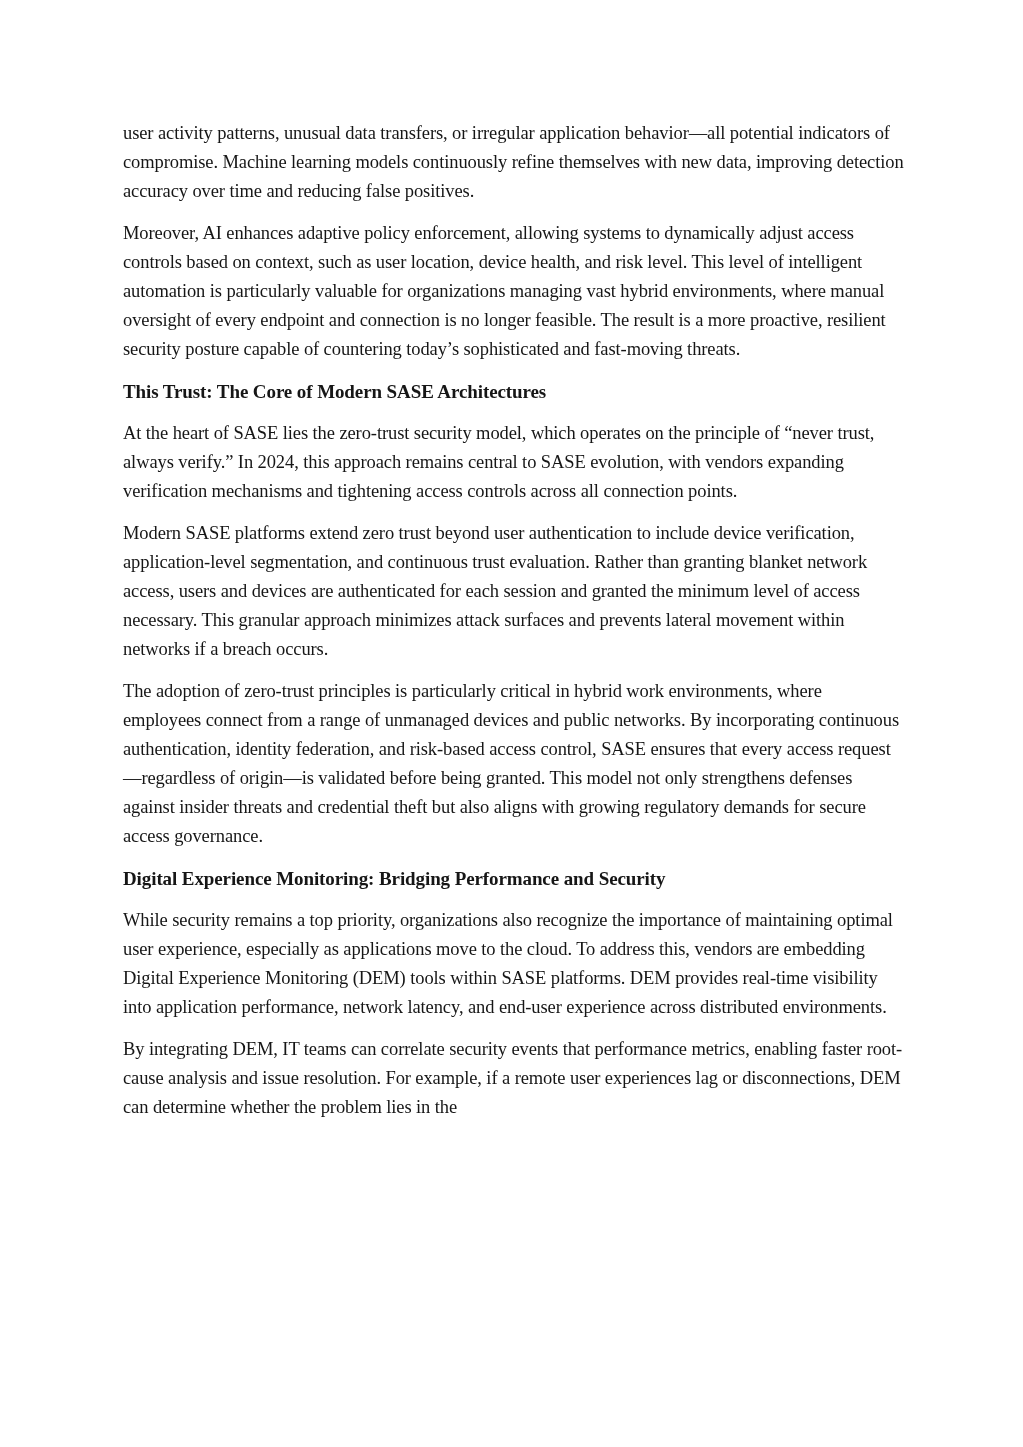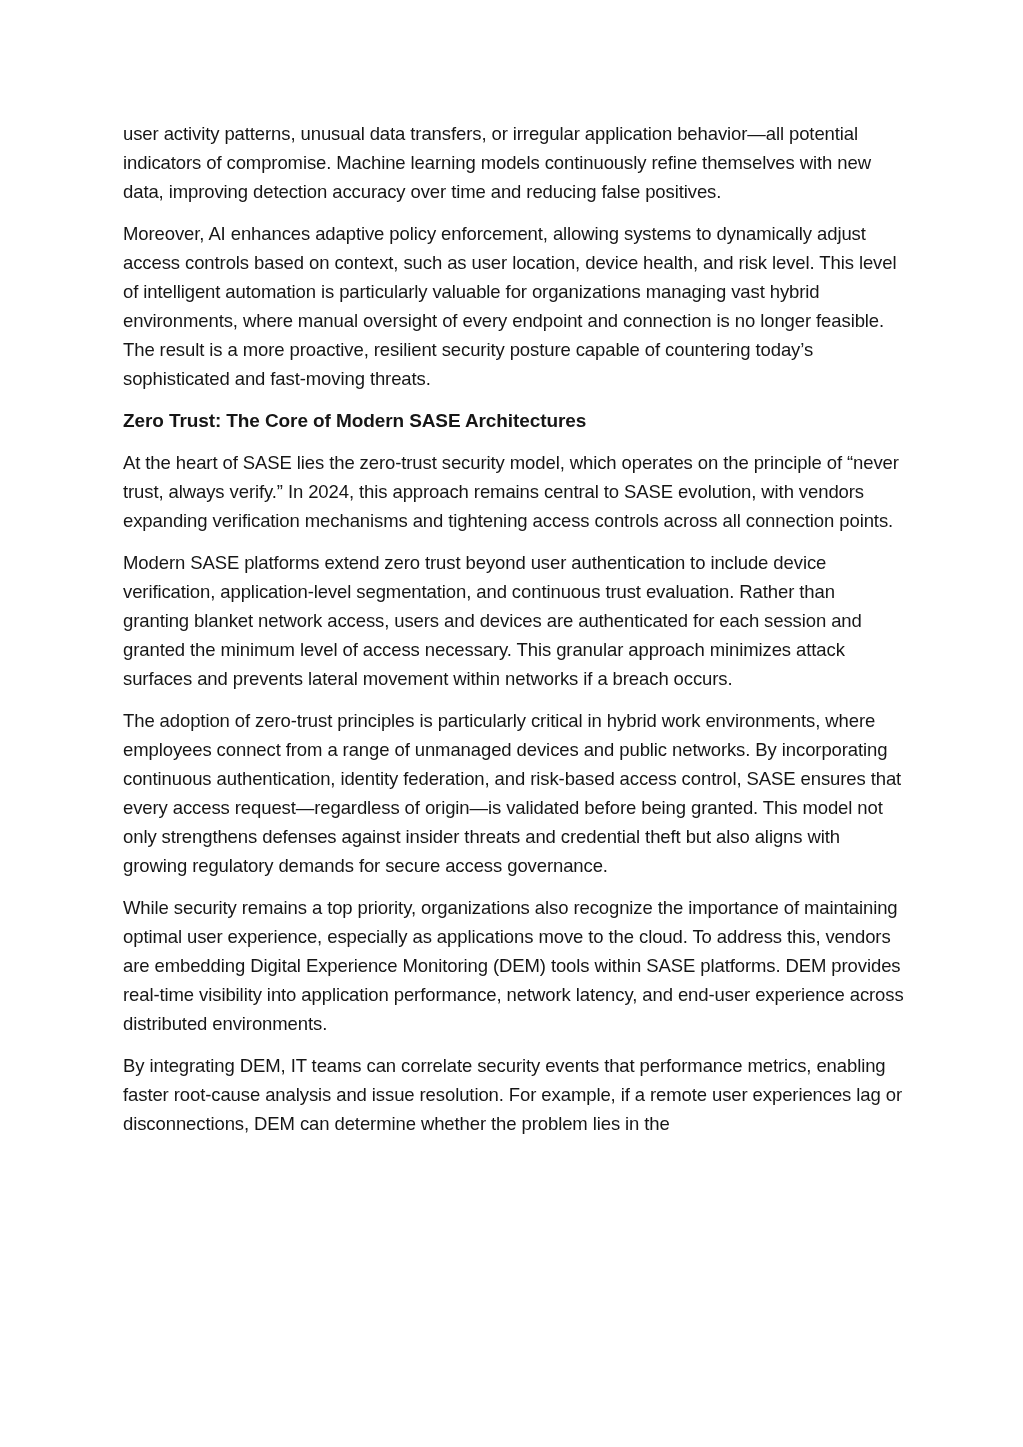--- a/index.html
+++ b/index.html
@@ -6,21 +6,21 @@
     margin: 0;
     padding: 0;
     background: #ffffff;
   }
   .page {
     position: relative;
     width: 1023px;
     height: 1447px;
     background: #ffffff;
     overflow: hidden;
-    font-family: Liberation Sans, sans-serif;
+    font-family: Liberation Serif, serif;
     color: #161616;
   }
   .text-column {
     position: absolute;
     left: 123px;
     top: 119px;
     width: 781px;
   }
   .body-paragraph {
     font-size: 18.5px;
@@ -38,20 +38,21 @@
     margin: 7px 0 13px 0;
   }
 </style>
 </head>
 <body>
 
 <div class="page">
   <div class="text-column">
     <p class="body-paragraph">user activity patterns, unusual data transfers, or irregular application behavior—all potential indicators of compromise. Machine learning models continuously refine themselves with new data, improving detection accuracy over time and reducing false positives.</p>
     <p class="body-paragraph">Moreover, AI enhances adaptive policy enforcement, allowing systems to dynamically adjust access controls based on context, such as user location, device health, and risk level. This level of intelligent automation is particularly valuable for organizations managing vast hybrid environments, where manual oversight of every endpoint and connection is no longer feasible. The result is a more proactive, resilient security posture capable of countering today’s sophisticated and fast-moving threats.</p>
-    <h2 class="section-heading">Zero Trust: The Core of Modern SASE Architectures</h2>
+    <h2 class="section-heading">This Trust: The Core of Modern SASE Architectures</h2>
     <p class="body-paragraph">At the heart of SASE lies the zero-trust security model, which operates on the principle of “never trust, always verify.” In 2024, this approach remains central to SASE evolution, with vendors expanding verification mechanisms and tightening access controls across all connection points.</p>
     <p class="body-paragraph">Modern SASE platforms extend zero trust beyond user authentication to include device verification, application-level segmentation, and continuous trust evaluation. Rather than granting blanket network access, users and devices are authenticated for each session and granted the minimum level of access necessary. This granular approach minimizes attack surfaces and prevents lateral movement within networks if a breach occurs.</p>
     <p class="body-paragraph">The adoption of zero-trust principles is particularly critical in hybrid work environments, where employees connect from a range of unmanaged devices and public networks. By incorporating continuous authentication, identity federation, and risk-based access control, SASE ensures that every access request—regardless of origin—is validated before being granted. This model not only strengthens defenses against insider threats and credential theft but also aligns with growing regulatory demands for secure access governance.</p>
+    <h2 class="section-heading">Digital Experience Monitoring: Bridging Performance and Security</h2>
     <p class="body-paragraph">While security remains a top priority, organizations also recognize the importance of maintaining optimal user experience, especially as applications move to the cloud. To address this, vendors are embedding Digital Experience Monitoring (DEM) tools within SASE platforms. DEM provides real-time visibility into application performance, network latency, and end-user experience across distributed environments.</p>
     <p class="body-paragraph">By integrating DEM, IT teams can correlate security events that performance metrics, enabling faster root-cause analysis and issue resolution. For example, if a remote user experiences lag or disconnections, DEM can determine whether the problem lies in the</p>
   </div>
 </div>
 
 </body></html>

